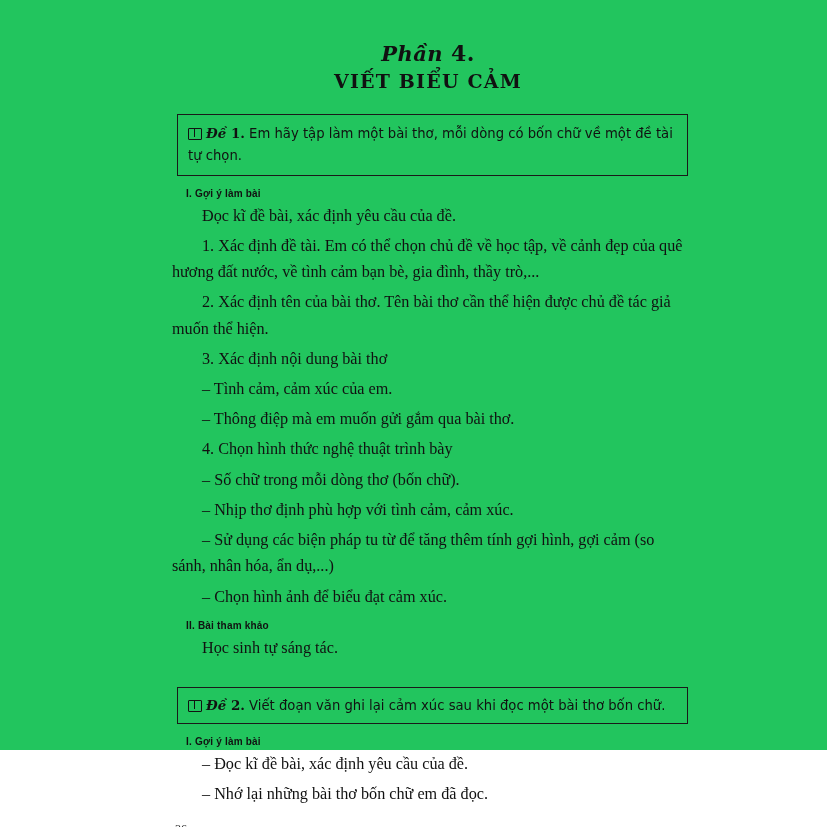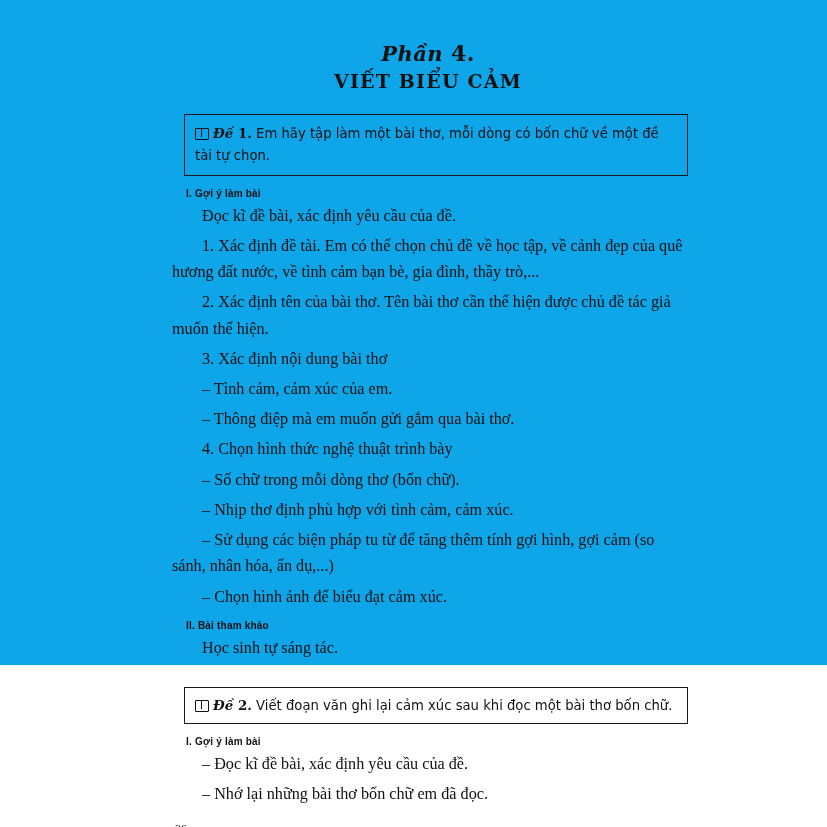--- a/index.html
+++ b/index.html
@@ -12,22 +12,22 @@
     height: 827px;
     font-family: "Liberation Serif", serif;
     color: #111111;
     position: relative;
     overflow: hidden;
   }
   .page {
     position: absolute;
     left: 0; top: 0;
     width: 827px;
-    height: 665px;
-    background: #0ea5e9;
+    height: 750px;
+    background: #22c55e;
   }
   .content {
     position: absolute;
     left: 168px;
     top: 40px;
     width: 520px;
   }
   .part-label {
     text-align: center;
     font-family: "DejaVu Serif", serif;
@@ -46,21 +46,21 @@
     text-align: center;
     font-family: "DejaVu Serif", serif;
     font-weight: 700;
     font-size: 19px;
     letter-spacing: 1.2px;
     margin: 4px 0 22px 0;
   }
   .prompt-box {
     border: 1.4px solid #1a1a1a;
     padding: 7px 10px 8px 10px;
-    margin: 0 0 12px 16px;
+    margin: 0 0 12px 9px;
     font-family: "DejaVu Sans", sans-serif;
     font-size: 13.2px;
     line-height: 1.65;
   }
   .prompt-box.second {
     margin-top: 26px;
     padding: 6px 10px 6px 10px;
   }
   .book-icon {
     display: inline-block;

